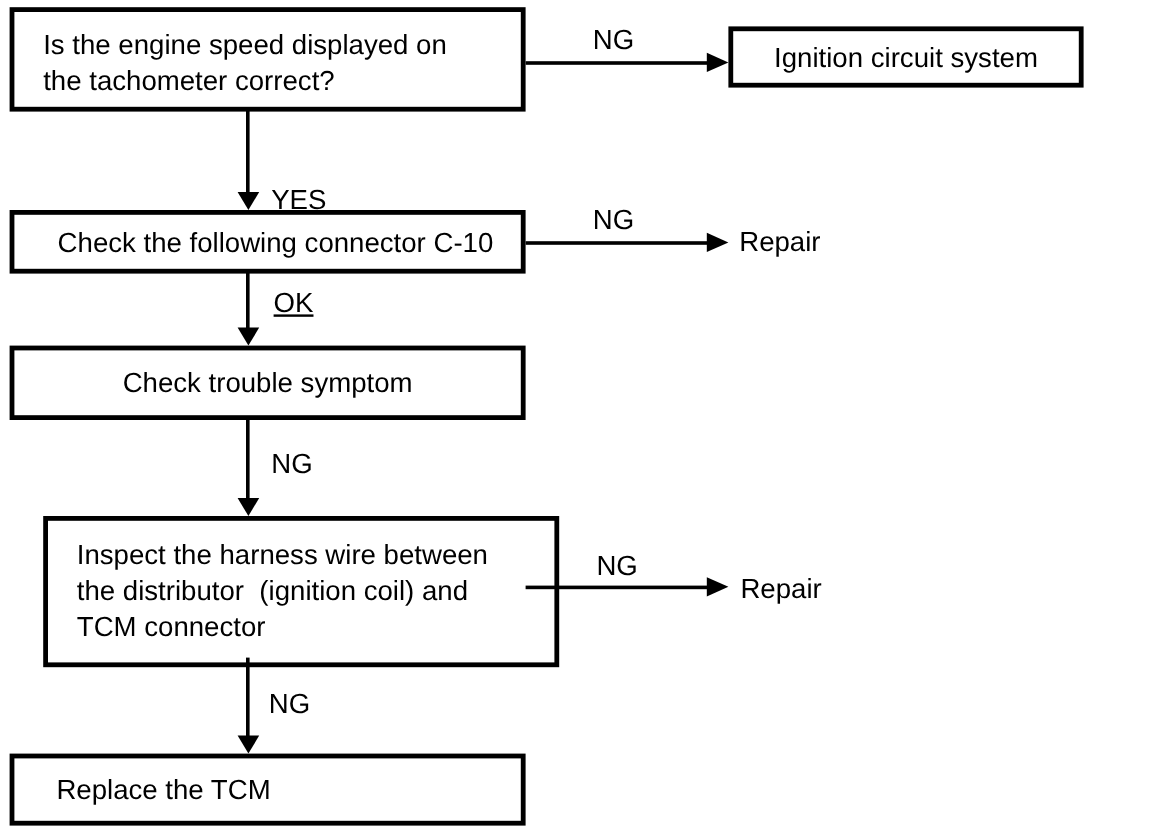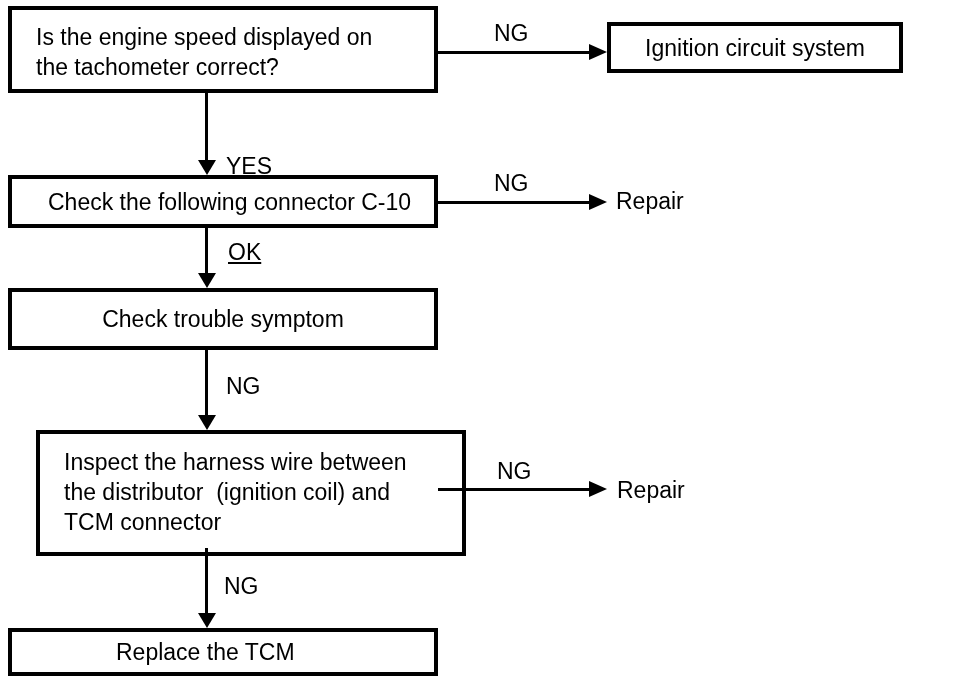--- a/index.html
+++ b/index.html
@@ -66,21 +66,21 @@
     border-bottom: 8px solid transparent;
     border-left: 18px solid #000000;
   }
 
   
   .box-q1       { left: 8px;   top: 6px;   width: 430px; height: 87px;  padding: 12px 16px 0 24px; }
   .box-ignition { left: 607px; top: 22px;  width: 296px; height: 51px; }
   .box-c10      { left: 8px;   top: 175px; width: 430px; height: 53px;  padding-left: 36px; }
   .box-symptom  { left: 8px;   top: 288px; width: 430px; height: 62px; }
   .box-harness  { left: 8px;   top: 430px; width: 430px; height: 126px; padding: 13px 5px 0 24px; margin-left: 28px; }
-  .box-replace  { left: 8px;   top: 628px; width: 430px; height: 48px;  padding-left: 104px; }
+  .box-replace  { left: 8px;   top: 628px; width: 430px; height: 60px;  padding-left: 35px; }
 
   
   .v1 { left: 205px; top: 92px;  height: 70px; }
   .v1-head { left: 198px; top: 160px; }
   .v2 { left: 205px; top: 227px; height: 47px; }
   .v2-head { left: 198px; top: 273px; }
   .v3 { left: 205px; top: 350px; height: 66px; }
   .v3-head { left: 198px; top: 415px; }
   .v4 { left: 205px; top: 548px; height: 66px; }
   .v4-head { left: 198px; top: 613px; }

